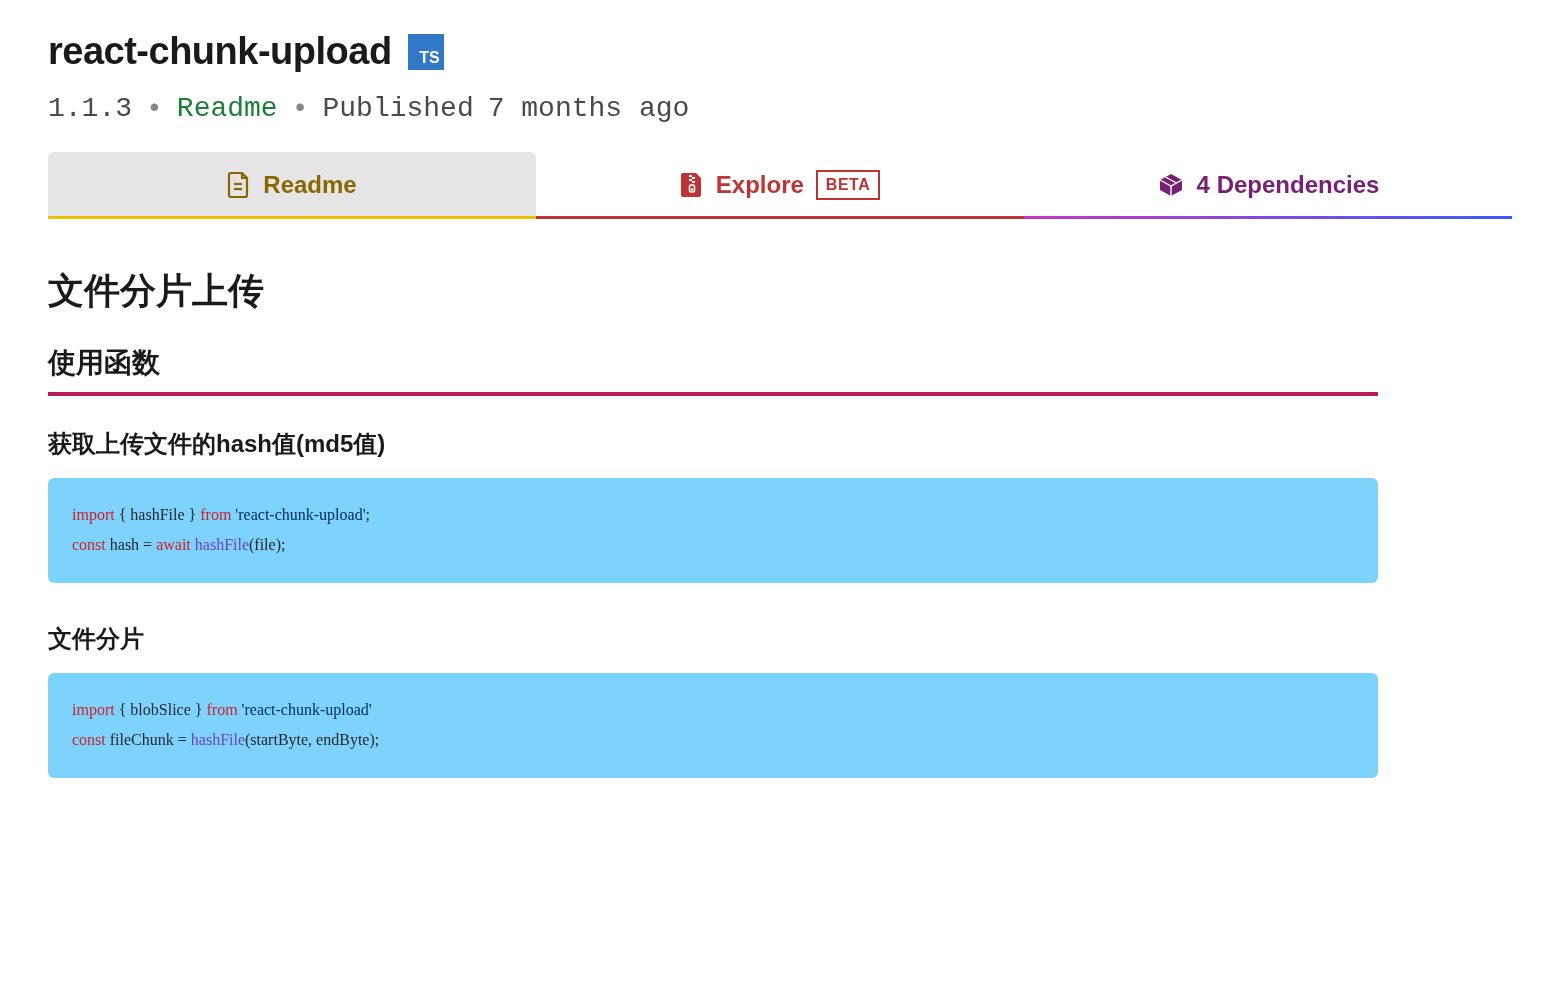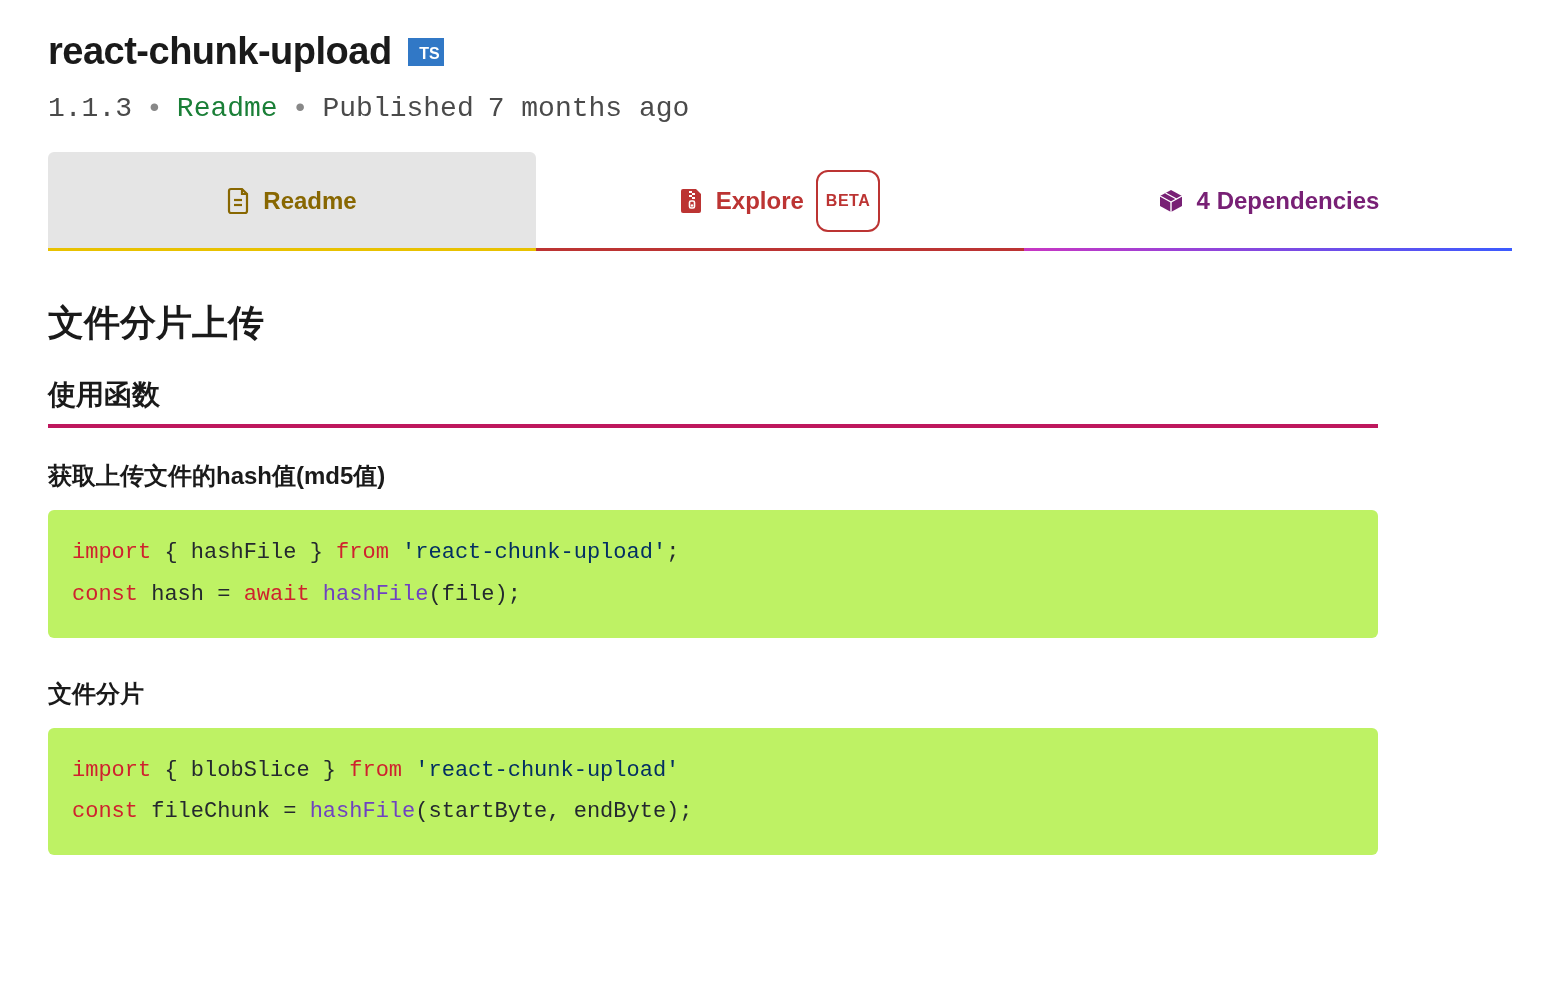--- a/index.html
+++ b/index.html
@@ -16,21 +16,21 @@
     gap: 16px;
     margin-bottom: 20px;
   }
   .pkg-title {
     font-size: 38px;
     font-weight: 700;
     letter-spacing: -0.5px;
   }
   .ts-badge {
     width: 36px;
-    height: 28px;
+    height: 36px;
     background: #3178c6;
     color: #fff;
     display: flex;
     align-items: flex-end;
     justify-content: flex-end;
     font-weight: 700;
     font-size: 16px;
     padding: 3px 4px;
     font-family: Arial, sans-serif;
   }
@@ -76,22 +76,22 @@
     color: #782075;
     border-bottom: 3px solid;
     border-image: linear-gradient(90deg, #c836c3, #3b5bff) 1;
   }
   .tab .icon { display: inline-flex; }
   .beta-badge {
     border: 2px solid #bc3433;
     color: #bc3433;
     font-size: 16px;
     font-weight: 700;
-    padding: 20px 8px;
-    border-radius: 12px;
+    padding: 4px 8px;
+    border-radius: 0;
     letter-spacing: 0.5px;
   }
   .content {
     padding-top: 48px;
     max-width: 1330px;
   }
   .content h1 {
     font-size: 36px;
     font-weight: 700;
     margin-bottom: 28px;
@@ -102,25 +102,25 @@
     padding-bottom: 10px;
     border-bottom: 4px solid #be185d;
     margin-bottom: 32px;
   }
   .content h3 {
     font-size: 24px;
     font-weight: 700;
     margin-bottom: 18px;
   }
   pre.code {
-    background: #bef264;
+    background: #7dd3fc;
     border-radius: 6px;
     padding: 22px 24px;
-    font-family: Liberation Mono, monospace;
-    font-size: 22px;
+    font-family: Liberation Serif, serif;
+    font-size: 16px;
     line-height: 1.9;
     margin-bottom: 40px;
     overflow-x: auto;
   }
   .tk-kw { color: #cf222e; }
   .tk-fn { color: #6f42c1; }
   .tk-str { color: #032f62; }
   .tk-pl { color: #24292e; }
 </style>
 </head>

